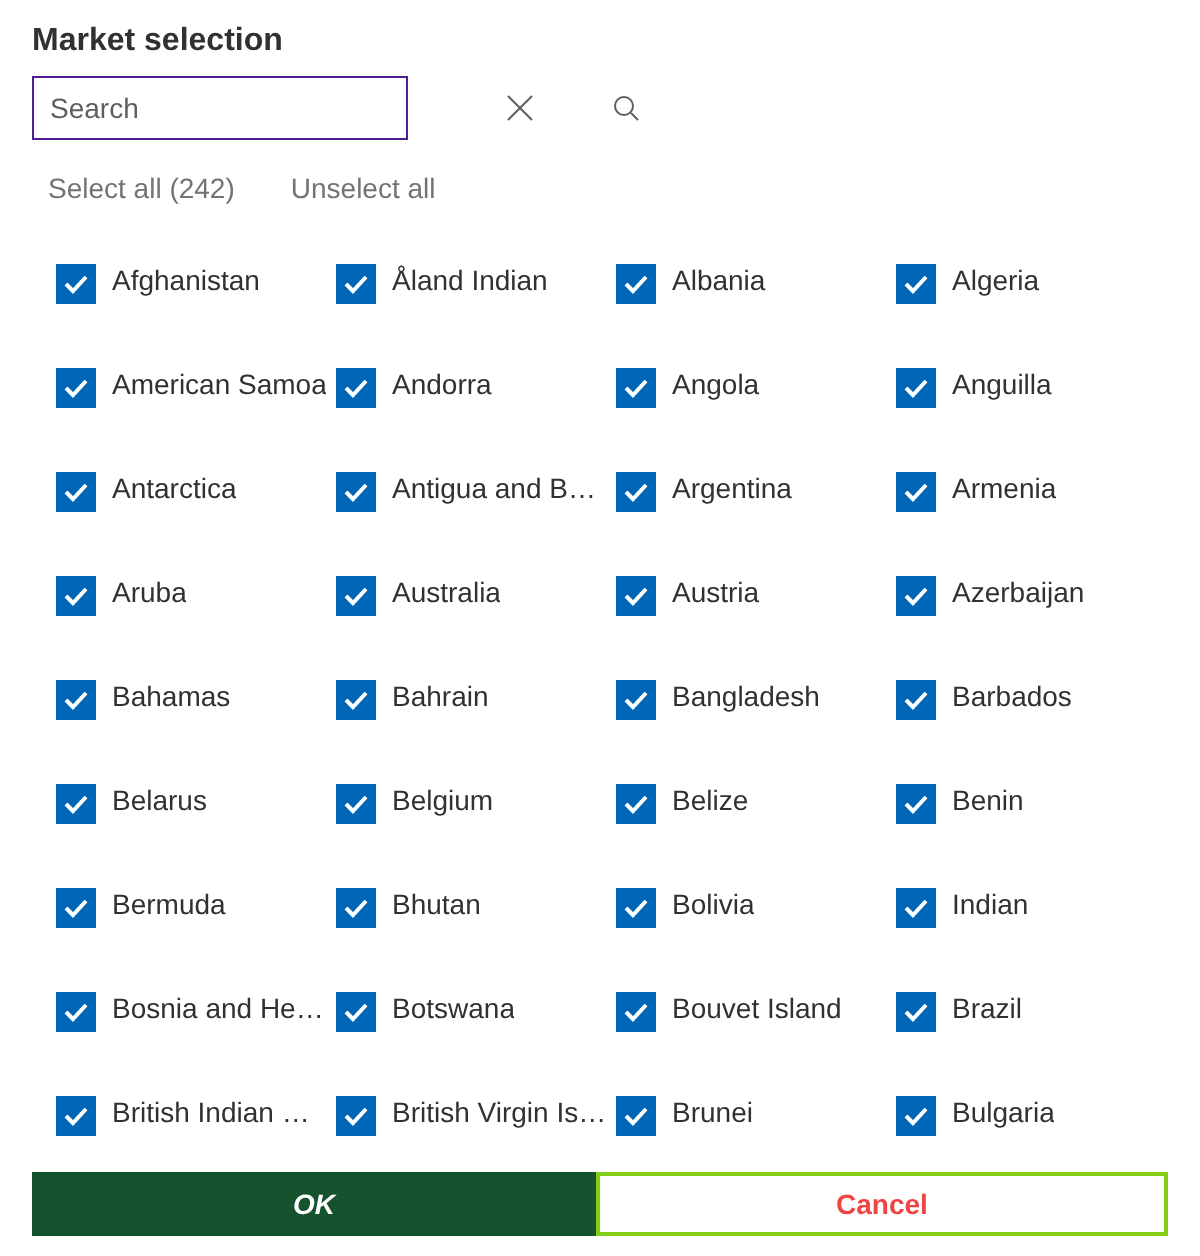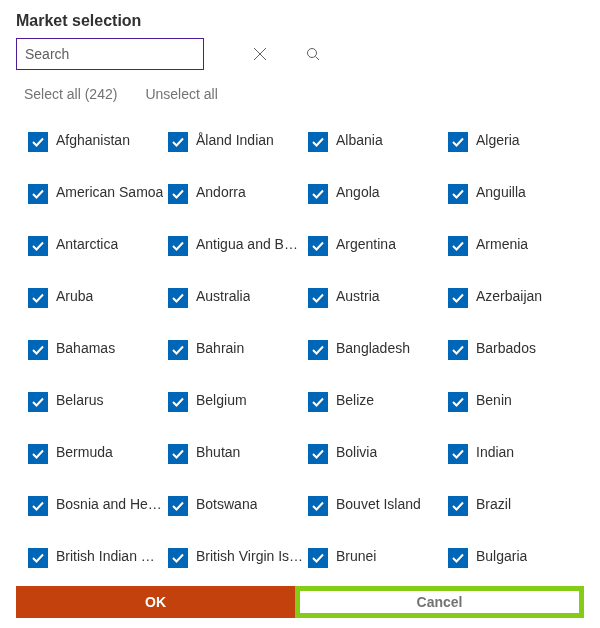--- a/index.html
+++ b/index.html
@@ -99,27 +99,28 @@
   }
   .btn {
     flex: 1;
     height: 32px;
     display: flex; align-items: center; justify-content: center;
     font-size: 14px;
     font-weight: 600;
     cursor: pointer;
   }
   .btn-primary {
-    background: #c2410c;
+    background: #14532d;
     color: #fff;
+    font-style: italic;
   }
   .btn-secondary {
     background: #fff;
-    color: #737373;
-    border: 5px solid #84cc16;
+    color: #ef4444;
+    border: 2px solid #84cc16;
   }
 </style>
 </head>
 <body>
 
 <div class="dialog">
 
   <div class="title">Market selection</div>
 
   <div class="search-row">

